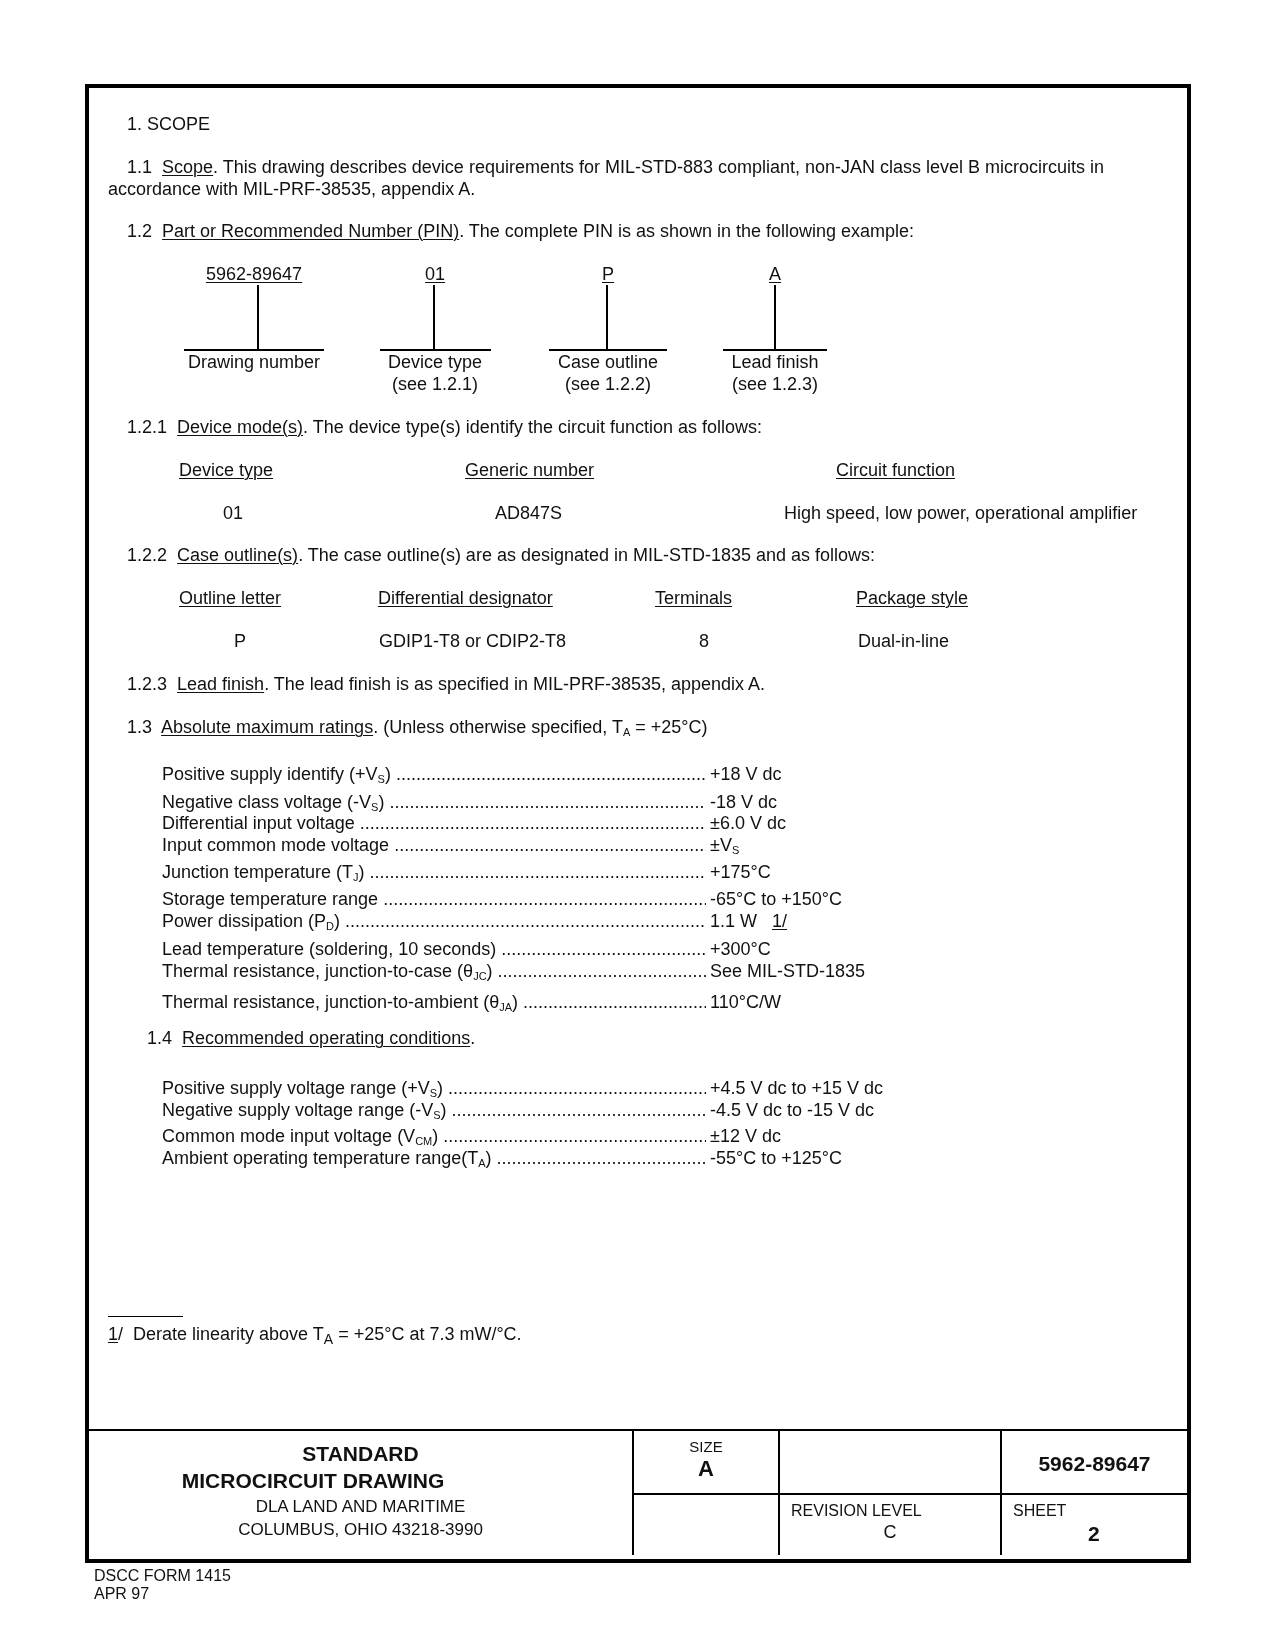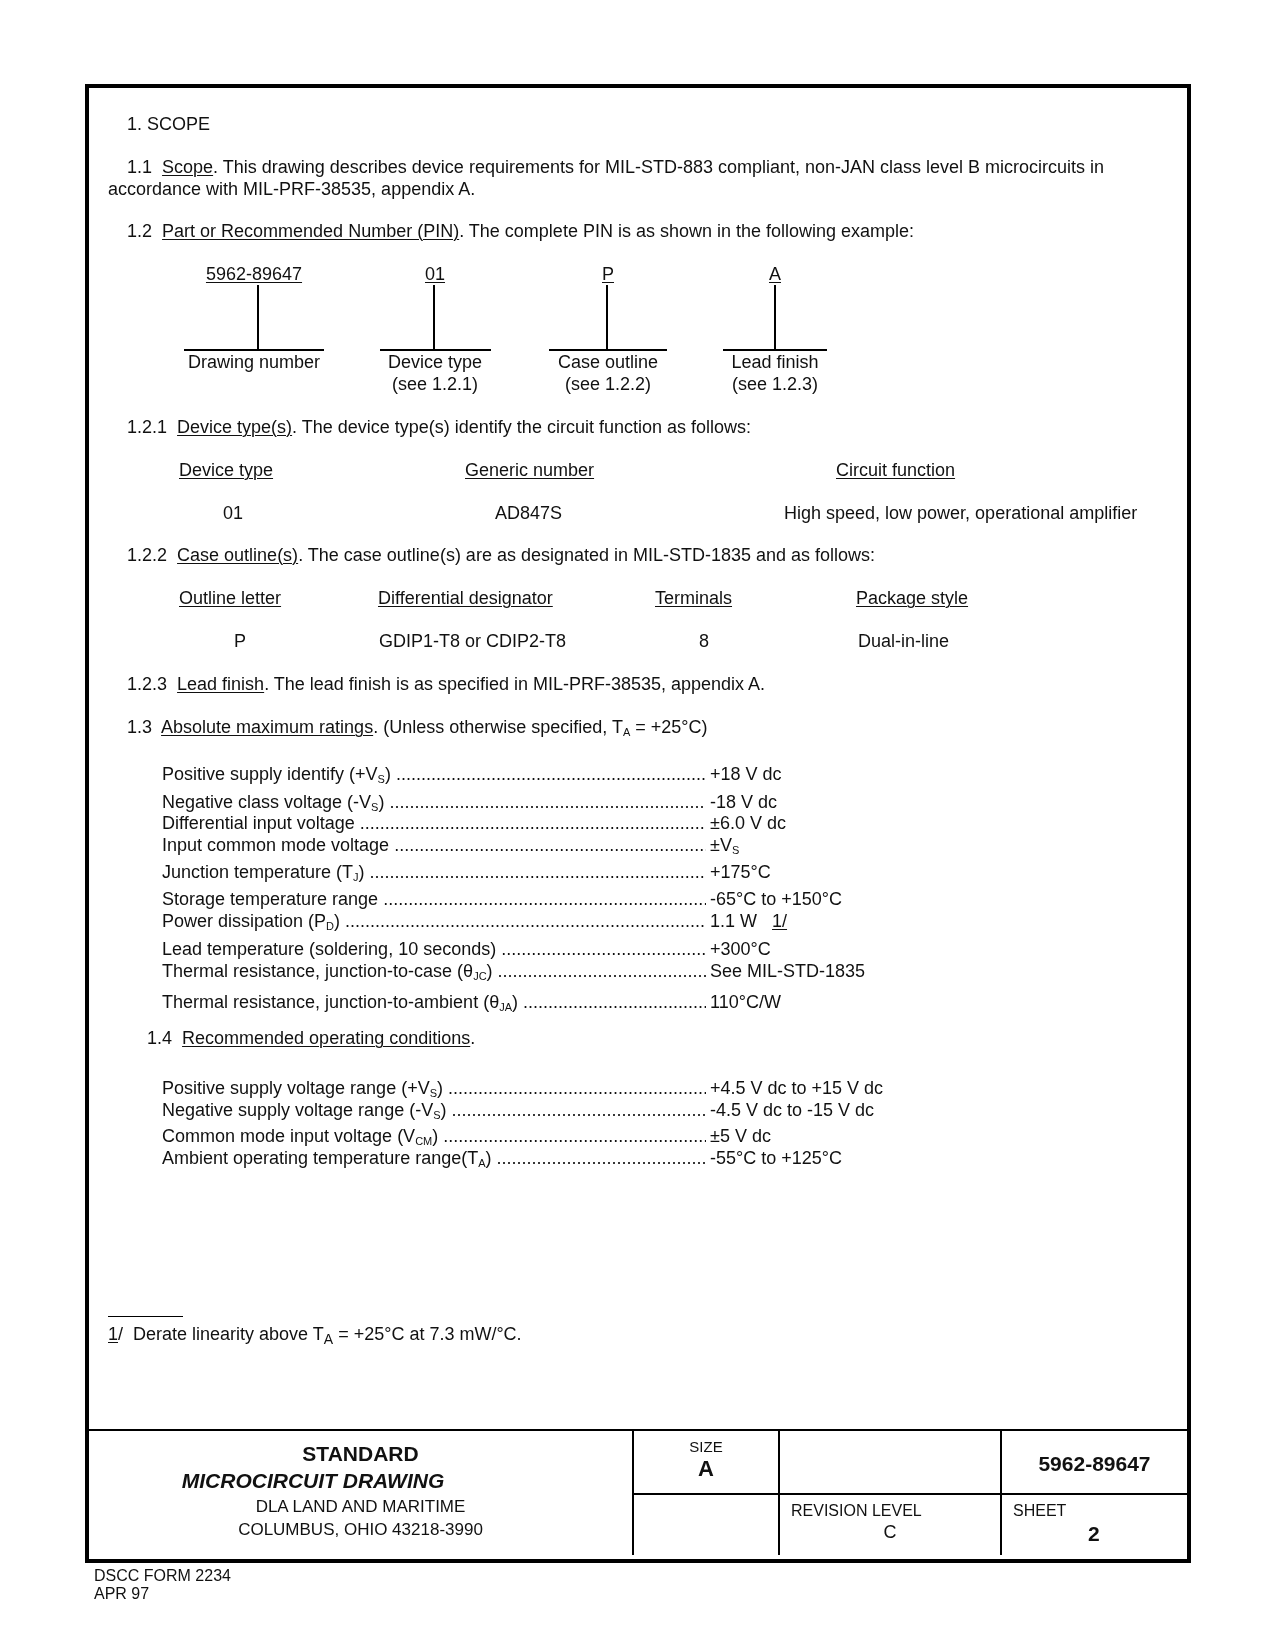--- a/index.html
+++ b/index.html
@@ -56,21 +56,21 @@
 
   <div class="abs center" style="left:723px;top:264px;width:104px;"><span class="ul">A</span></div>
   <div class="vline" style="left:774px;top:285px;height:64px;"></div>
   <div class="hline" style="left:723px;top:349px;width:104px;"></div>
   <div class="abs center" style="left:713px;top:352px;width:124px;">Lead finish</div>
   <div class="abs center" style="left:713px;top:374px;width:124px;">(see 1.2.3)</div>
 </div>
 
 <div class="abs" style="left:127px;top:417px;">
   <span>1.2.1</span>&nbsp;
-  <span class="ul">Device type(s)</span><span>.  The device type(s) identify the circuit function as follows:</span>
+  <span class="ul">Device mode(s)</span><span>.  The device type(s) identify the circuit function as follows:</span>
 </div>
 <div>
   <div class="abs ul" style="left:179px;top:460px;">Device type</div>
   <div class="abs ul" style="left:465px;top:460px;">Generic number</div>
   <div class="abs ul" style="left:836px;top:460px;">Circuit function</div>
   <div>
     <div class="abs" style="left:223px;top:503px;">01</div>
     <div class="abs" style="left:495px;top:503px;">AD847S</div>
     <div class="abs" style="left:784px;top:503px;">High speed, low power, operational amplifier</div>
   </div>
@@ -155,51 +155,51 @@
     <div>
       <div class="rating-label" style="top: 1078px; width: 544px; overflow: hidden;"><span>Positive supply voltage range (+V</span><sub>S</sub><span>)</span><span> ........................................................................................................................</span></div>
       <div class="rating-val" style="top: 1078px;"><span>+4.5 V dc to +15 V dc</span></div>
     </div>
     <div>
       <div class="rating-label" style="top: 1100px; width: 544px; overflow: hidden;"><span>Negative supply voltage range (-V</span><sub>S</sub><span>)</span><span> ........................................................................................................................</span></div>
       <div class="rating-val" style="top: 1100px;"><span>-4.5 V dc to -15 V dc</span></div>
     </div>
     <div>
       <div class="rating-label" style="top: 1126px; width: 544px; overflow: hidden;"><span>Common mode input voltage (V</span><sub>CM</sub><span>)</span><span> ........................................................................................................................</span></div>
-      <div class="rating-val" style="top: 1126px;"><span>±5 V dc</span></div>
+      <div class="rating-val" style="top: 1126px;"><span>±12 V dc</span></div>
     </div>
     <div>
       <div class="rating-label" style="top: 1148px; width: 544px; overflow: hidden;"><span>Ambient operating temperature range(T</span><sub>A</sub><span>)</span><span> ........................................................................................................................</span></div>
       <div class="rating-val" style="top: 1148px;"><span>-55°C to +125°C</span></div>
     </div>
   </div>
 
 <div class="hline" style="left:108px;top:1316px;width:75px;height:1px;"></div>
 <div class="abs" style="left:108px;top:1324px;">
   <span class="ul">1</span><span>/</span><span style="white-space:pre;">  Derate linearity above T</span><span class="sub2">A</span><span> = +25°C at 7.3 mW/°C.</span>
 </div>
 
 <div>
   <div class="tb-line" style="left:89px;top:1429px;width:1098px;height:2px;"></div>
   <div class="tb-line" style="left:632px;top:1493px;width:555px;height:2px;"></div>
   <div class="tb-line" style="left:632px;top:1429px;width:2px;height:126px;"></div>
   <div class="tb-line" style="left:778px;top:1429px;width:1.5px;height:126px;"></div>
   <div class="tb-line" style="left:1000px;top:1429px;width:2px;height:126px;"></div>
 
   <div class="abs center bold" style="left:89px;top:1442px;width:543px;font-size:21px;">STANDARD</div>
-  <div class="abs center bold" style="left:89px;top:1469px;width:448px;font-size:21px;font-style:italic;">MICROCIRCUIT DRAWING</div>
+  <div class="abs center bold" style="left:89px;top:1469px;width:448px;font-size:21px;">MICROCIRCUIT DRAWING</div>
   <div class="abs center" style="left:89px;top:1497px;width:543px;font-size:17px;">DLA LAND AND MARITIME</div>
   <div class="abs center" style="left:89px;top:1520px;width:543px;font-size:17px;">COLUMBUS, OHIO 43218-3990</div>
 
   <div class="abs center" style="left:634px;top:1438px;width:144px;font-size:15px;">SIZE</div>
   <div class="abs center bold" style="left:634px;top:1456px;width:144px;font-size:22px;">A</div>
 
   <div class="abs center bold" style="left:1002px;top:1452px;width:185px;font-size:21px;">5962-89647</div>
 
   <div class="abs" style="left:791px;top:1502px;font-size:16px;">REVISION LEVEL</div>
   <div class="abs center" style="left:780px;top:1522px;width:220px;font-size:18px;">C</div>
 
   <div class="abs" style="left:1013px;top:1502px;font-size:16px;">SHEET</div>
   <div class="abs bold" style="left:1088px;top:1522px;font-size:21px;">2</div>
 </div>
 
-<div class="abs" style="left:94px;top:1567px;font-size:16px;line-height:1.1;">DSCC FORM 2234</div>
+<div class="abs" style="left:94px;top:1567px;font-size:16px;line-height:1.1;">DSCC FORM 1415</div>
 <div class="abs" style="left:94px;top:1585px;font-size:16px;line-height:1.1;">APR 97</div>
 
 </body></html>

